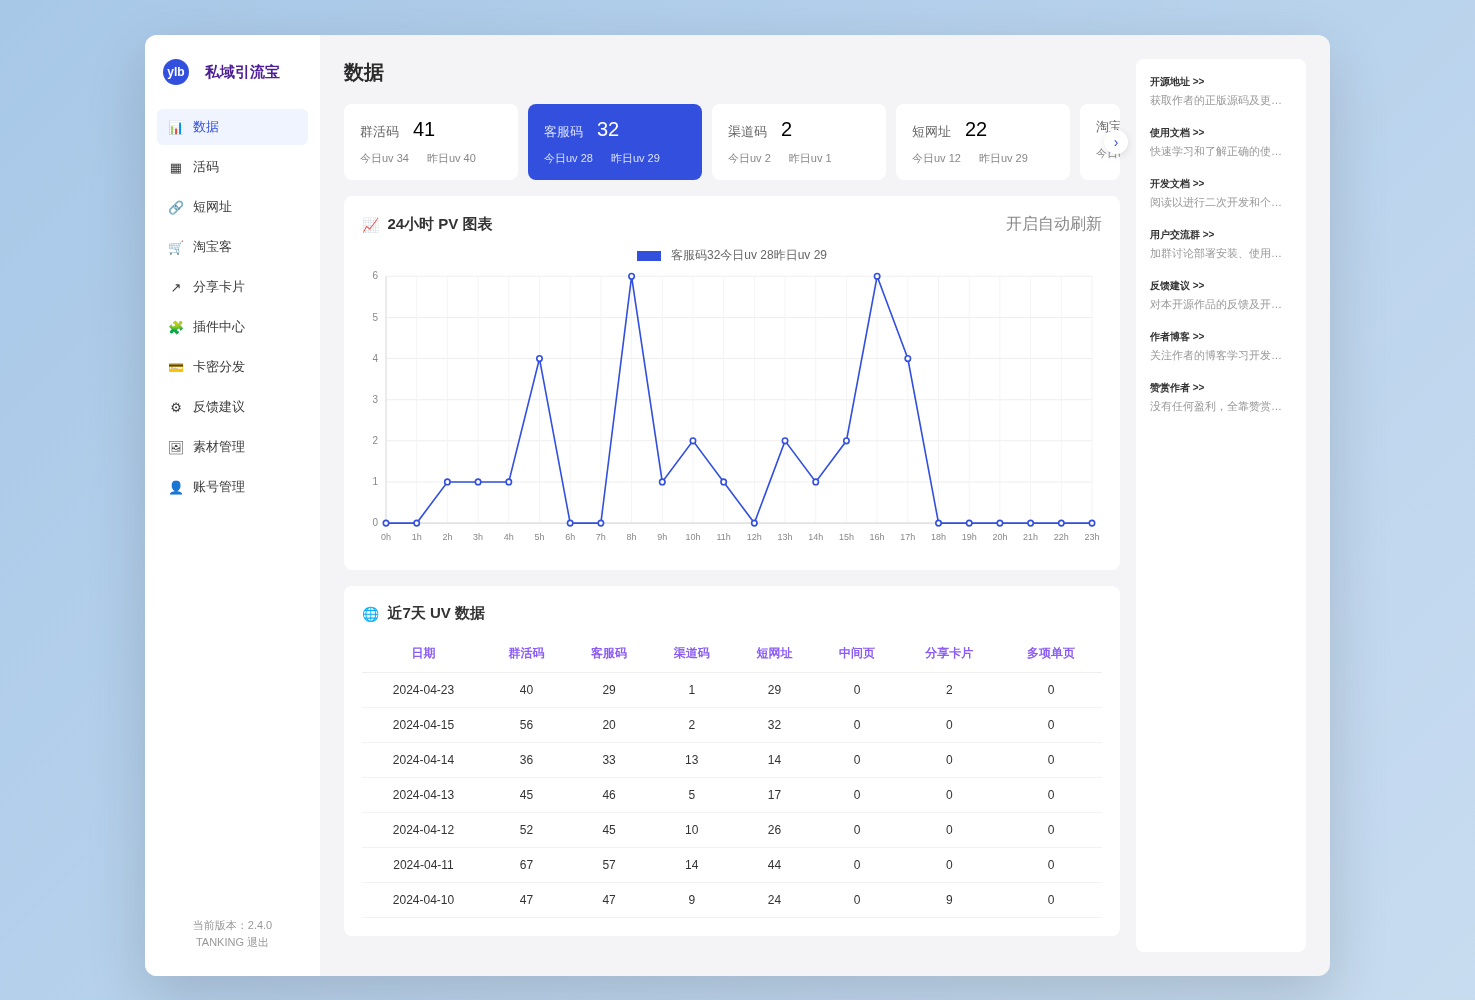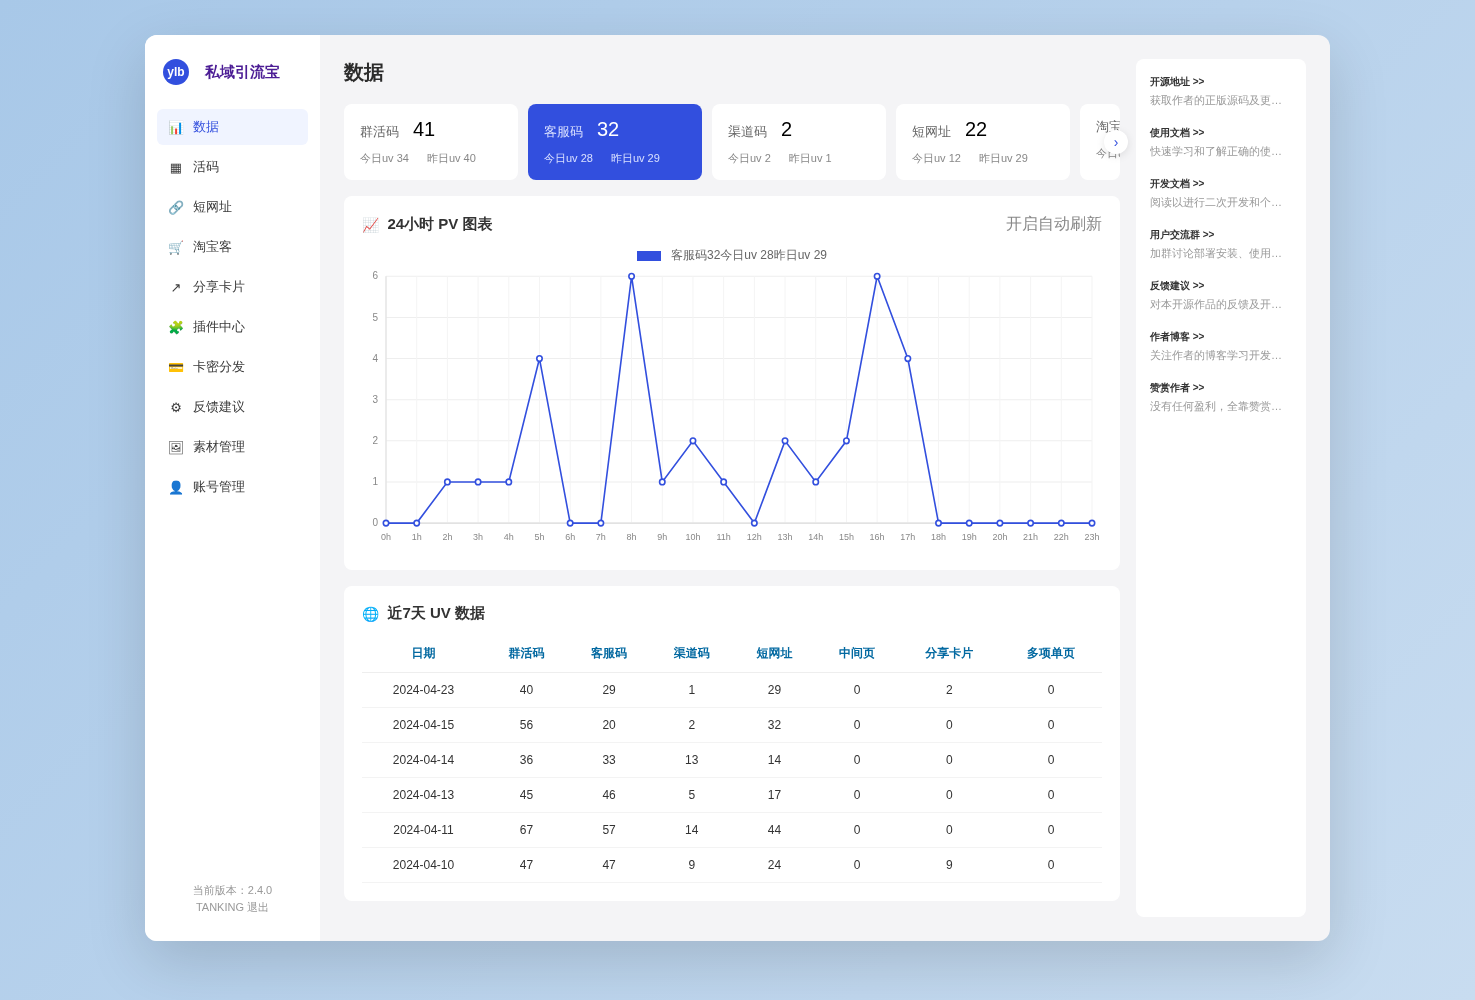--- a/index.html
+++ b/index.html
@@ -194,21 +194,21 @@
       font-size: 12px;
     }
     th, td {
       padding: 10px 8px;
       text-align: center;
       color: #333;
     }
     thead th {
       border-bottom: 1px solid #eee;
       font-weight: 600;
-      color: #0369a1;
+      color: #8b5cf6;
     }
     tbody tr { border-bottom: 1px solid #f3f3f3; }
     .side-panel {
       width: 170px;
       background: #fff;
       border-radius: 8px;
       padding: 16px 14px;
     }
     .panel-item { margin-bottom: 18px; }
     .panel-title {
@@ -499,20 +499,30 @@
                 <td>2024-04-13</td>
                 <td>45</td>
                 <td>46</td>
                 <td>5</td>
                 <td>17</td>
                 <td>0</td>
                 <td>0</td>
                 <td>0</td>
               </tr>
               <tr>
+                <td>2024-04-12</td>
+                <td>52</td>
+                <td>45</td>
+                <td>10</td>
+                <td>26</td>
+                <td>0</td>
+                <td>0</td>
+                <td>0</td>
+              </tr>
+              <tr>
                 <td>2024-04-11</td>
                 <td>67</td>
                 <td>57</td>
                 <td>14</td>
                 <td>44</td>
                 <td>0</td>
                 <td>0</td>
                 <td>0</td>
               </tr>
               <tr>

